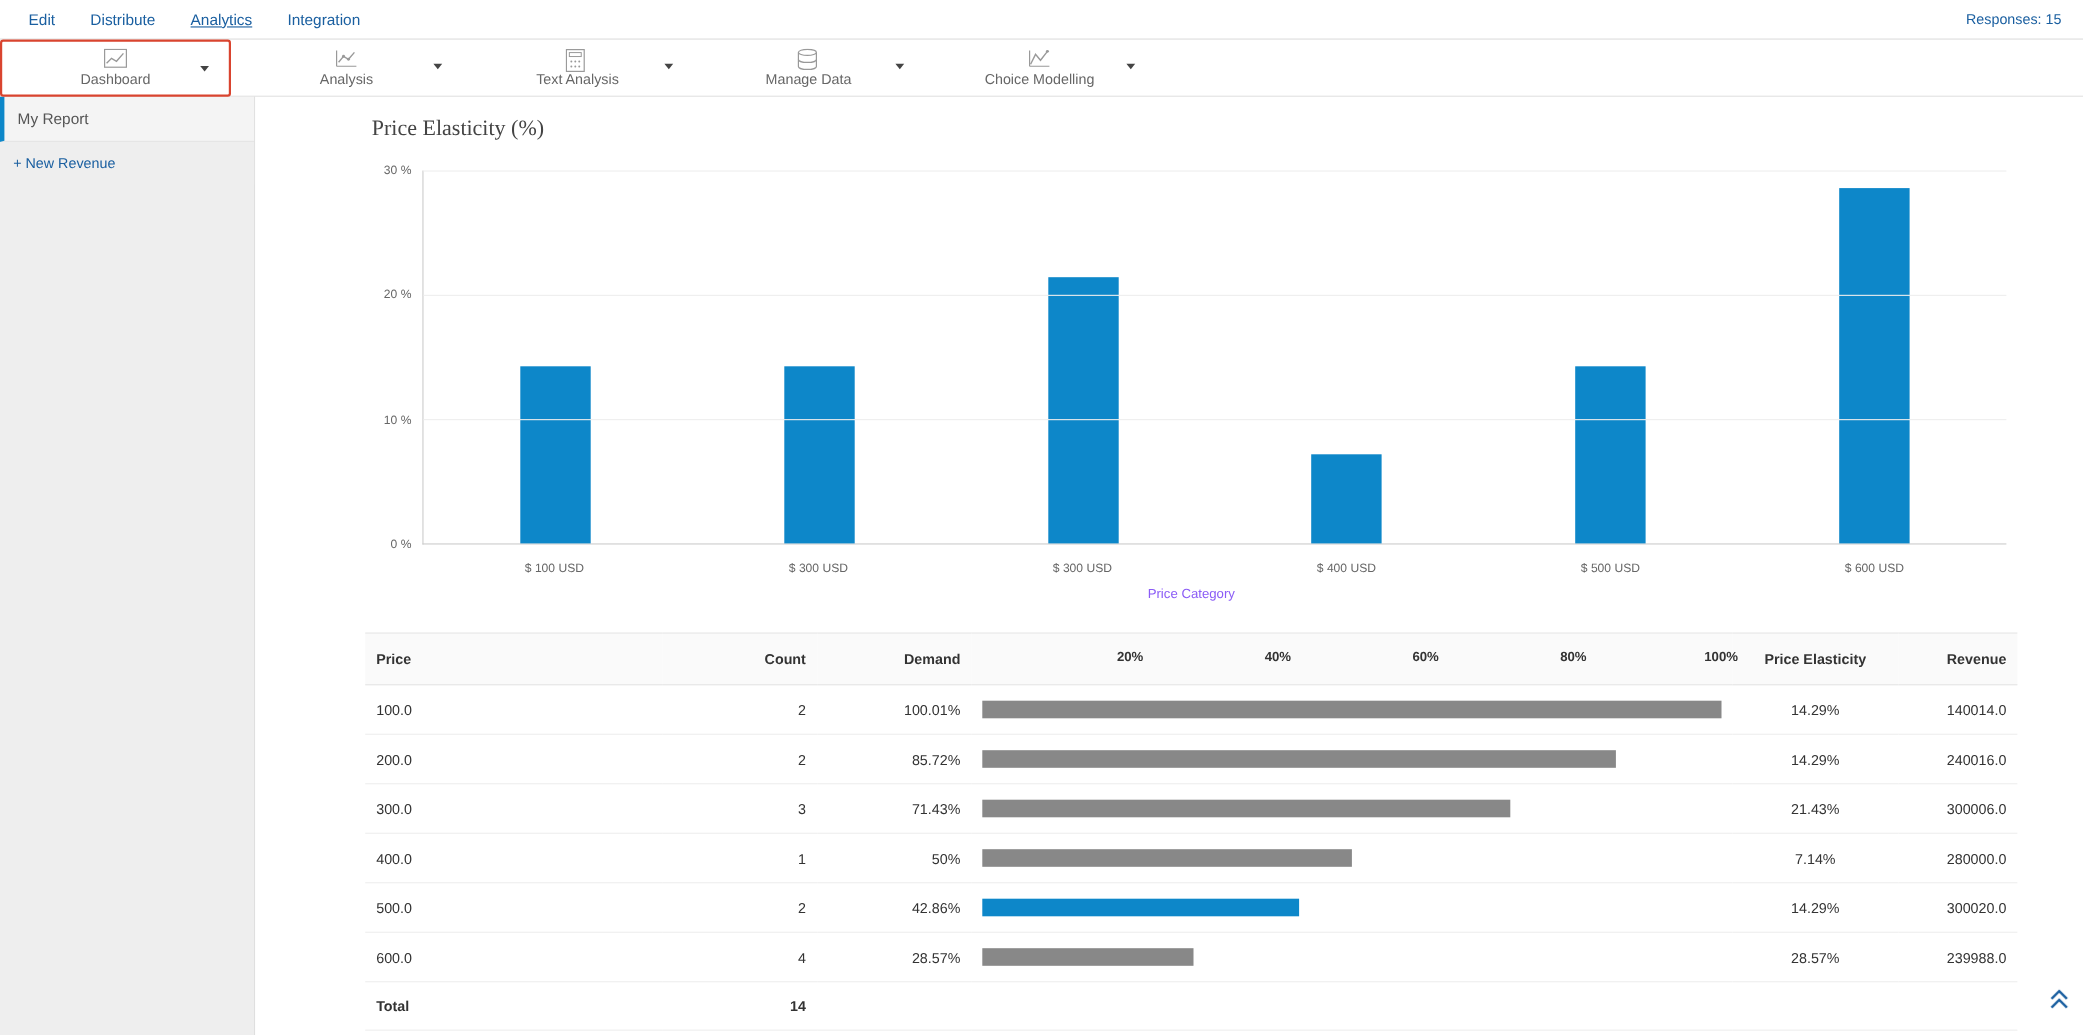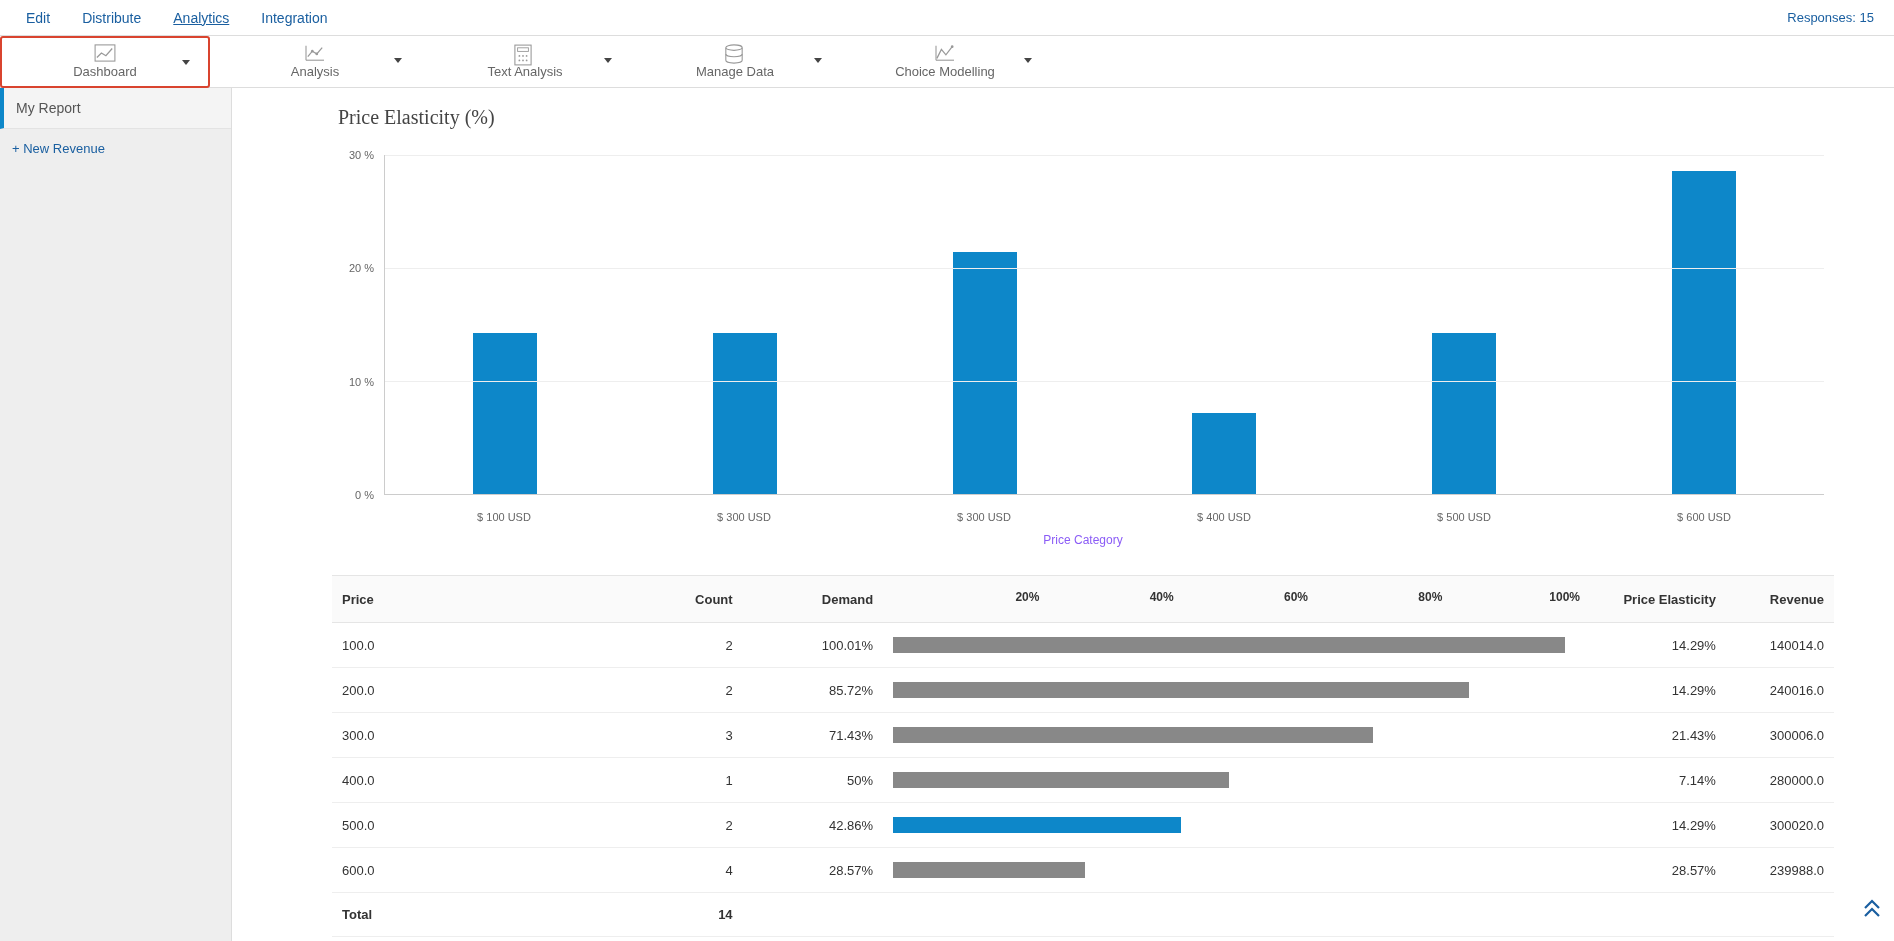--- a/index.html
+++ b/index.html
@@ -213,21 +213,21 @@
     text-align: left;
     background: #fafafa;
   }
   .data-table tbody tr {
     border-bottom: 1px solid #eee;
   }
   .data-table .col-price { width: 250px; }
   .data-table .col-count { width: 130px; text-align: right; }
   .data-table .col-demand { width: 130px; text-align: right; }
   .data-table .col-bar { width: 640px; position: relative; }
-  .data-table .col-elasticity { width: 140px; text-align: right; }
+  .data-table .col-elasticity { width: 140px; text-align: center; }
   .data-table .col-revenue { width: 100px; text-align: right; }
 
   .bar-header {
     position: relative;
     height: 18px;
   }
   .bar-header .tick-lbl {
     position: absolute;
     top: 0;
     font-size: 12px;

